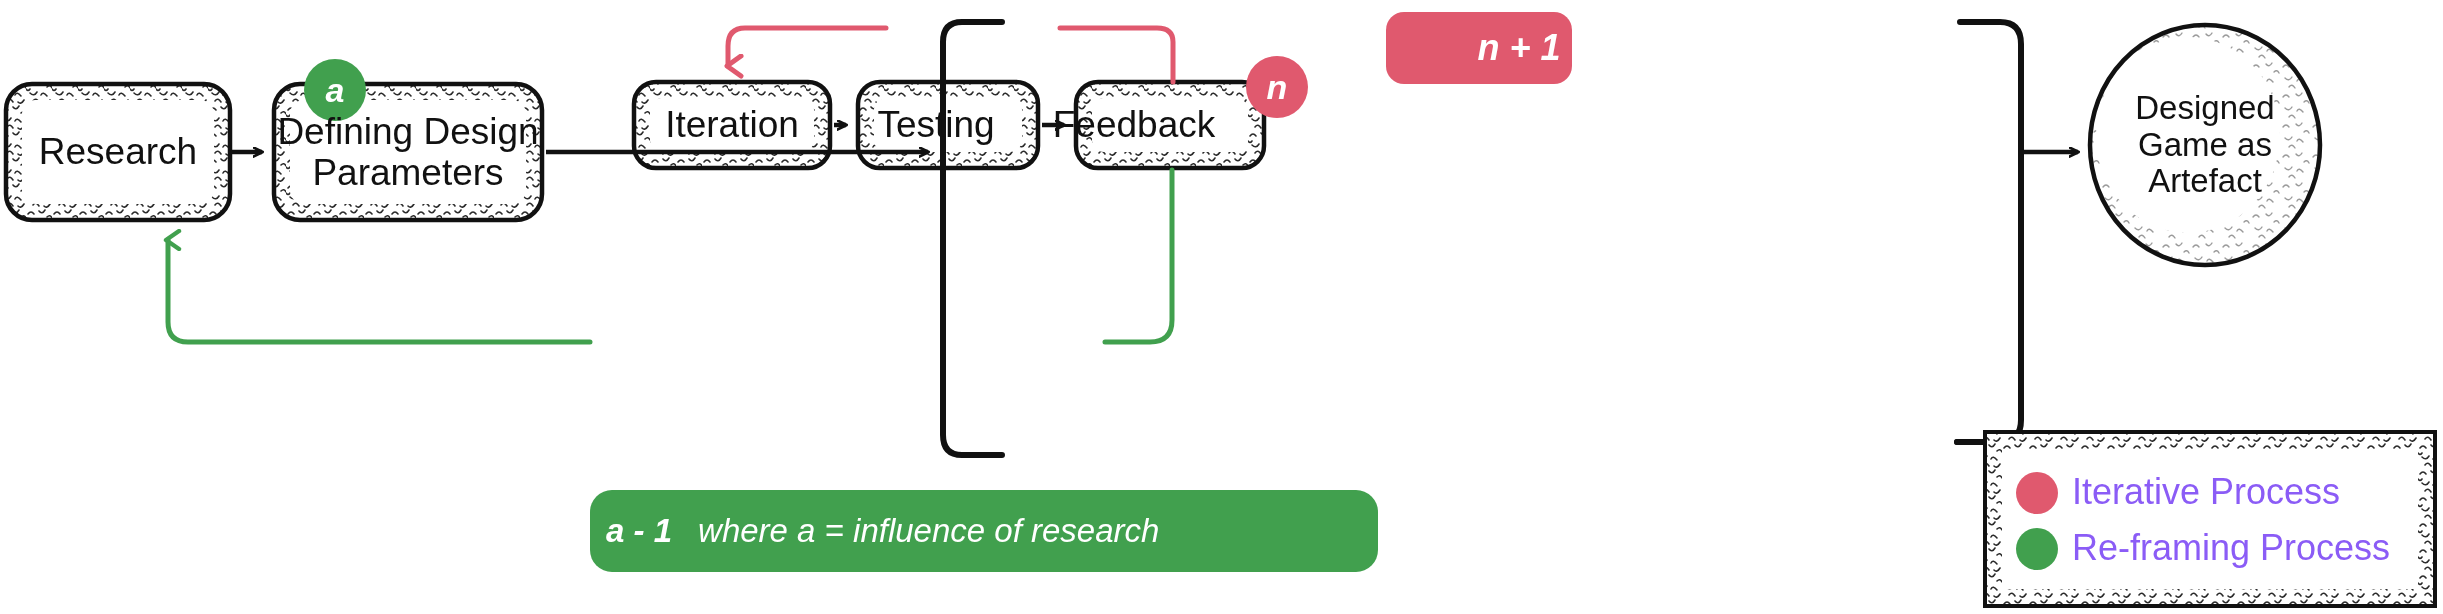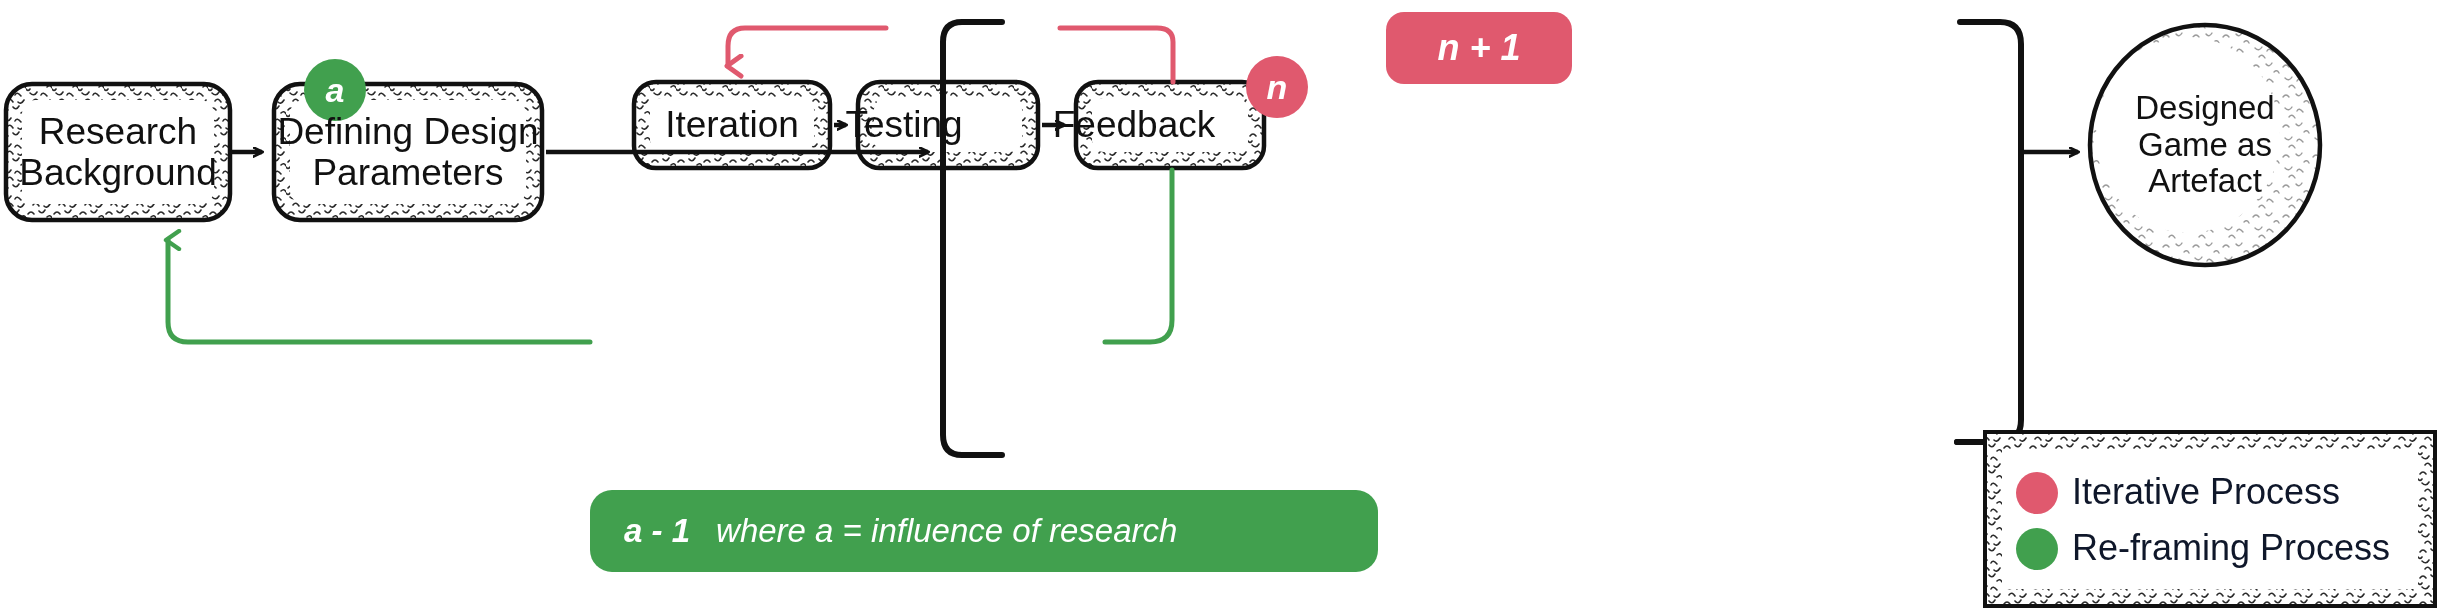--- a/index.html
+++ b/index.html
@@ -4,22 +4,22 @@
 <style>
   html,body{margin:0;padding:0;background:#ffffff;}
   body{width:2443px;height:614px;overflow:hidden;
        font-family:"Liberation Sans","DejaVu Sans",sans-serif;}
   #stage{position:relative;width:2443px;height:614px;background:#fff;}
   #stage svg{position:absolute;left:0;top:0;}
   .node-label{position:absolute;display:flex;align-items:center;justify-content:center;
               text-align:center;color:#111;line-height:1.12;pointer-events:none;}
   .badge{position:absolute;display:flex;align-items:center;justify-content:center;
          color:#fff;font-style:italic;font-weight:bold;}
-  .pill-txt{position:absolute;display:flex;align-items:center;color:#fff;}
-  .legend-txt{position:absolute;color:#0f172a;white-space:nowrap;}
+  .pill-txt{position:absolute;display:flex;align-items:center;color:#fff;padding-left:40px;}
+  .legend-txt{position:absolute;color:#8b5cf6;white-space:nowrap;}
 </style>
 </head>
 <body>
 
 <div id="stage">
 
   <svg width="2443" height="614" viewBox="0 0 2443 614">
     <defs>
 
       <pattern id="sketchTex" width="26" height="26" patternUnits="userSpaceOnUse">
@@ -114,36 +114,35 @@
       <rect x="1985" y="432" width="450" height="174" fill="url(#sketchTex)" stroke="#111" stroke-width="4"></rect>
       <rect x="2002" y="449" width="416" height="140" fill="#fff" stroke="none"></rect>
       <circle cx="2037" cy="493" r="21" fill="#E0596E"></circle>
       <circle cx="2037" cy="549" r="21" fill="#41A04E"></circle>
     </g>
   </svg>
 
   <div class="node-label" style="left:6px;top:84px;width:224px;height:136px;font-size:37px;">
     <span>
       <span>Research</span><br>
-      <span>Background</span>
     </span>
   </div>
 
   <div class="node-label" style="left:274px;top:84px;width:268px;height:136px;font-size:37px;">
     <span>
       <span>Defining Design</span><br>
       <span>Parameters</span>
     </span>
   </div>
 
   <div class="node-label" style="left:634px;top:82px;width:196px;height:86px;font-size:37px;">
     <span>Iteration</span>
   </div>
 
-  <div class="node-label" style="left:814px;top:82px;width:180px;height:86px;font-size:37px;">
+  <div class="node-label" style="left:846px;top:82px;width:180px;height:86px;font-size:37px;">
     <span>Testing</span>
   </div>
 
   <div class="node-label" style="left:1040px;top:82px;width:188px;height:86px;font-size:37px;">
     <span>Feedback</span>
   </div>
 
   <div class="node-label" style="left:2090px;top:25px;width:230px;height:240px;font-size:33px;">
     <span>
       <span>Designed</span><br>
@@ -158,21 +157,21 @@
 
   <div class="badge" style="left:1246px;top:56px;width:62px;height:62px;font-size:34px;">
     <span>n</span>
   </div>
 
   <div class="pill-txt" style="left:1386px;top:12px;width:186px;height:72px;justify-content:center;
               font-size:36px;font-weight:bold;font-style:italic;">
     <span>n + 1</span>
   </div>
 
-  <div class="pill-txt" style="left:590px;top:490px;width:788px;height:82px;padding-left:34px;
+  <div class="pill-txt" style="left:590px;top:490px;width:788px;height:82px;padding-left:16px;
               box-sizing:border-box;font-size:33px;font-style:italic;">
     <span style="font-weight:bold;margin-right:26px;">a - 1</span>
     <span>where a = influence of research</span>
   </div>
 
   <div class="legend-txt" style="left:2072px;top:471px;font-size:36px;">
     <span>Iterative Process</span>
   </div>
 
   <div class="legend-txt" style="left:2072px;top:527px;font-size:36px;">

